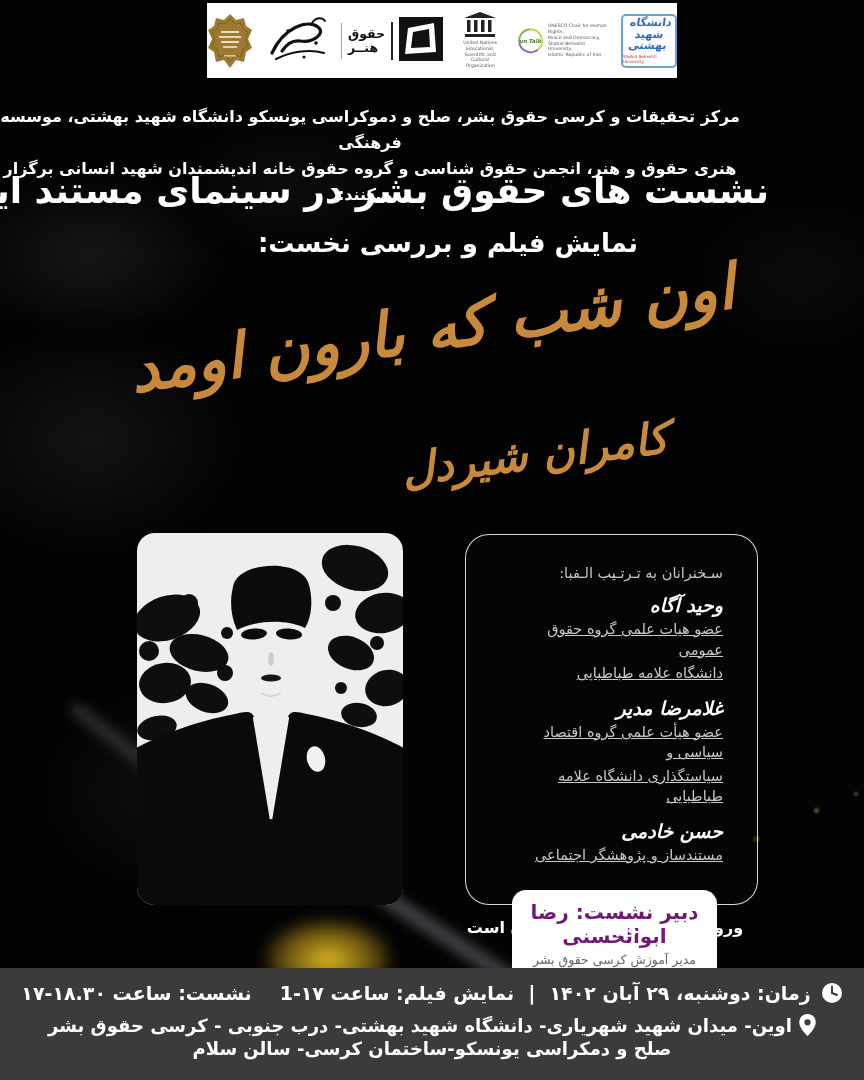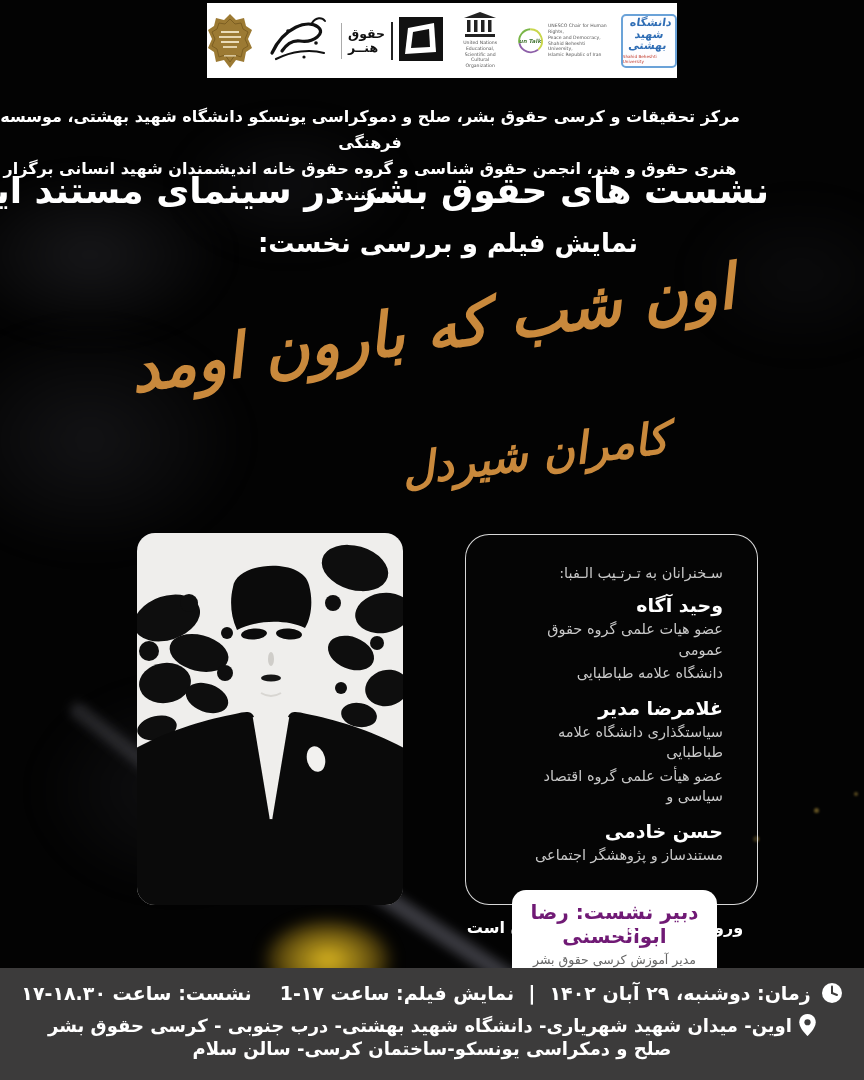--- a/index.html
+++ b/index.html
@@ -53,22 +53,22 @@
            color:#c9893c;font-size:44px;font-weight:bold;font-style:italic;transform:rotate(-7deg);
            white-space:nowrap;}
   
   .photo-card{position:absolute;left:137px;top:533px;width:266px;height:372px;background:#efeeec;
               border-radius:18px;overflow:hidden;}
   
   .panel{position:absolute;left:465px;top:534px;width:293px;height:371px;box-sizing:border-box;
          border:1.5px solid rgba(240,240,240,.9);border-radius:24px;background:rgba(8,8,8,.55);
          padding:30px 34px 0;direction:rtl;text-align:right;color:#fff;}
   .panel-heading{color:#c6c6c6;font-size:14.5px;}
-  .sp-name{font-weight:bold;font-size:19px;margin-top:13px;}
-  .sp-role{color:#c9c9c9;font-size:14.5px;line-height:1.42;margin-top:3px;}
+  .sp-name{font-weight:bold;font-size:19px;margin-top:13px;font-style:italic;}
+  .sp-role{color:#c9c9c9;font-size:14.5px;line-height:1.42;margin-top:3px;text-decoration:underline;}
   .chair-box{margin:24px 6px 0 0;width:205px;background:#fff;border-radius:14px;
              padding:10px 8px 11px;text-align:center;box-sizing:border-box;}
   .chair-line{color:#701a75;font-weight:bold;font-size:20px;}
   .chair-role{color:#666;font-size:12.5px;margin-top:4px;}
   .free-entry{position:absolute;left:440px;top:918px;width:330px;text-align:center;direction:rtl;
               color:#fff;font-weight:bold;font-size:16px;}
   
   .bottom-bar{position:absolute;left:0;top:968px;width:864px;height:112px;background:#3c3b3b;color:#fff;}
   .sched-row{display:flex;direction:rtl;justify-content:center;align-items:center;gap:10px;
              margin-top:13px;font-weight:bold;font-size:19px;white-space:nowrap;}
@@ -250,22 +250,22 @@
     <div class="panel-heading">سـخنرانان به تـرتـیب الـفبا:</div>
 
     <div>
       <div class="sp-name">وحید آگاه</div>
       <div class="sp-role">عضو هیات علمی گروه حقوق عمومی</div>
       <div class="sp-role">دانشگاه علامه طباطبایی</div>
     </div>
 
     <div>
       <div class="sp-name">غلامرضا مدیر</div>
+      <div class="sp-role">عضو هیأت علمی گروه اقتصاد سیاسی و</div>
       <div class="sp-role">سیاستگذاری دانشگاه علامه طباطبایی</div>
-      <div class="sp-role">عضو هیأت علمی گروه اقتصاد سیاسی و</div>
     </div>
 
     <div>
       <div class="sp-name">حسن خادمی</div>
       <div class="sp-role">مستندساز و پژوهشگر اجتماعی</div>
     </div>
 
     <div class="chair-box">
       <div class="chair-line">
         <span>دبیر نشست:</span>

